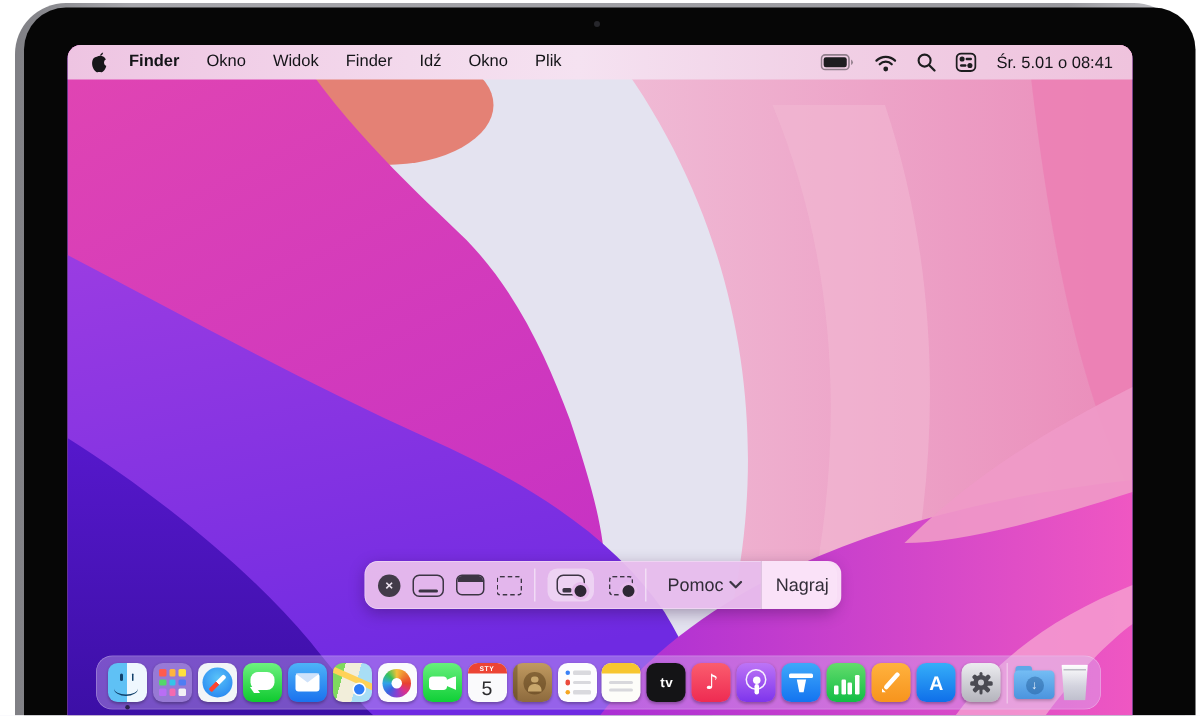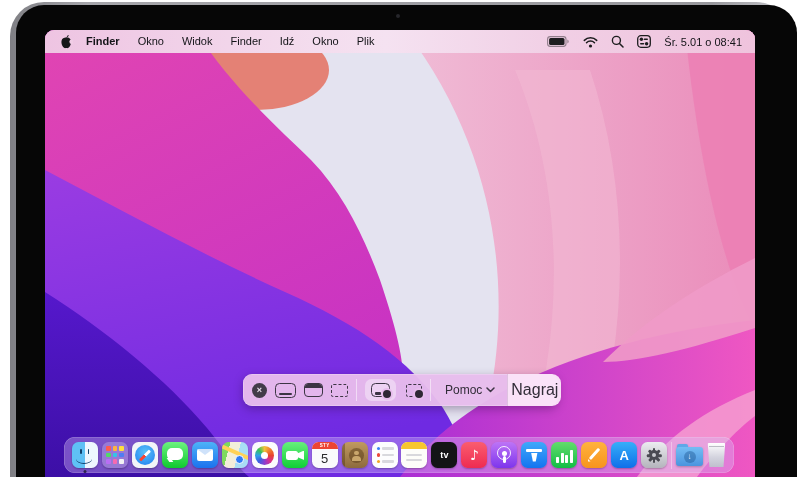--- a/index.html
+++ b/index.html
@@ -46,21 +46,21 @@
   .win-top{position:absolute;top:0;left:0;right:0;height:4px;background:#3c3544;}
   .sel{width:17px;height:13px;border:1.7px dashed #3c3544;border-radius:2.5px;box-sizing:border-box;}
   .sel.small{width:16px;height:13px;}
   .rec-dot{position:absolute;right:-3px;bottom:-3px;width:8px;height:8px;border-radius:50%;
            background:#2e2734;border:2px solid rgba(231,188,236,1);}
   .selbox{background:rgba(255,255,255,.38);border-radius:6.5px;padding:4px 6px;display:flex;}
   .tsep{width:1px;height:22px;background:rgba(255,255,255,.5);flex:0 0 auto;}
   .opcje{display:flex;align-items:center;gap:4px;font-size:12px;color:#322d38;padding:0 4px 0 6px;white-space:nowrap;}
   .nagraj{margin-left:auto;height:100%;display:flex;align-items:center;justify-content:center;
           width:53px;background:rgba(250,227,248,.97);border-radius:0 9px 9px 0;
-          border-left:1px solid rgba(150,110,160,.28);font-size:16px;color:#322d38;flex:0 0 auto;}
+          border-left:1px solid rgba(150,110,160,.28);font-size:12px;color:#322d38;flex:0 0 auto;}
 
   
   .dock{position:absolute;left:19px;bottom:4px;width:670px;height:36px;border-radius:11px;
         background:rgba(216,190,246,0.38);box-shadow:inset 0 0 0 0.5px rgba(255,255,255,.3);
         display:flex;align-items:center;justify-content:space-between;padding:0 8px;box-sizing:border-box;}
   .ditem{position:relative;height:100%;display:flex;align-items:center;}
   .tile{width:26px;height:26px;border-radius:6.5px;position:relative;overflow:hidden;
         box-shadow:0 1px 2px rgba(0,0,0,.28);}
   .appdot{position:absolute;bottom:0.5px;left:50%;transform:translateX(-50%);width:3px;height:3px;
           border-radius:50%;background:rgba(30,25,55,.85);}

